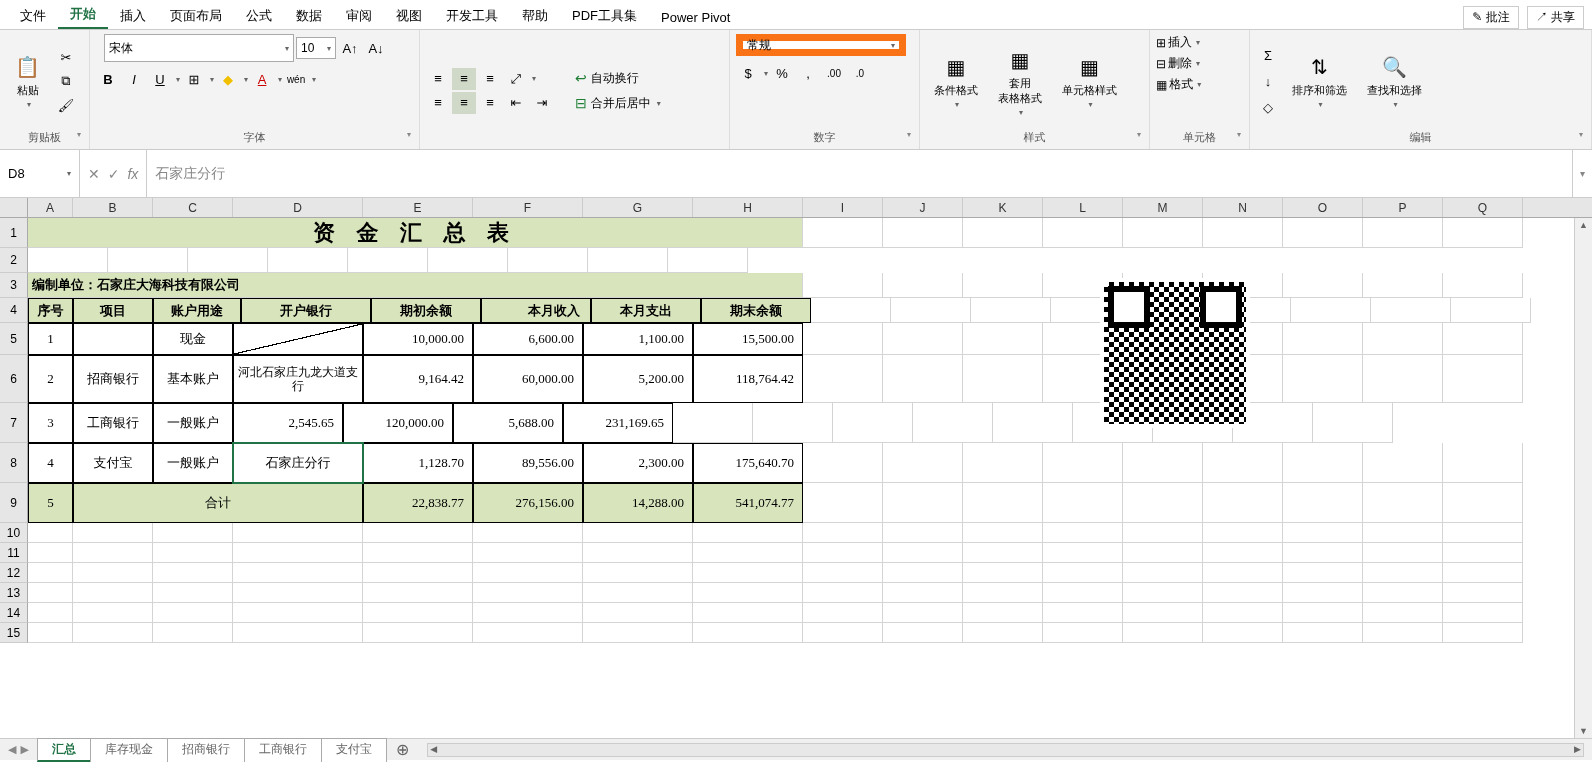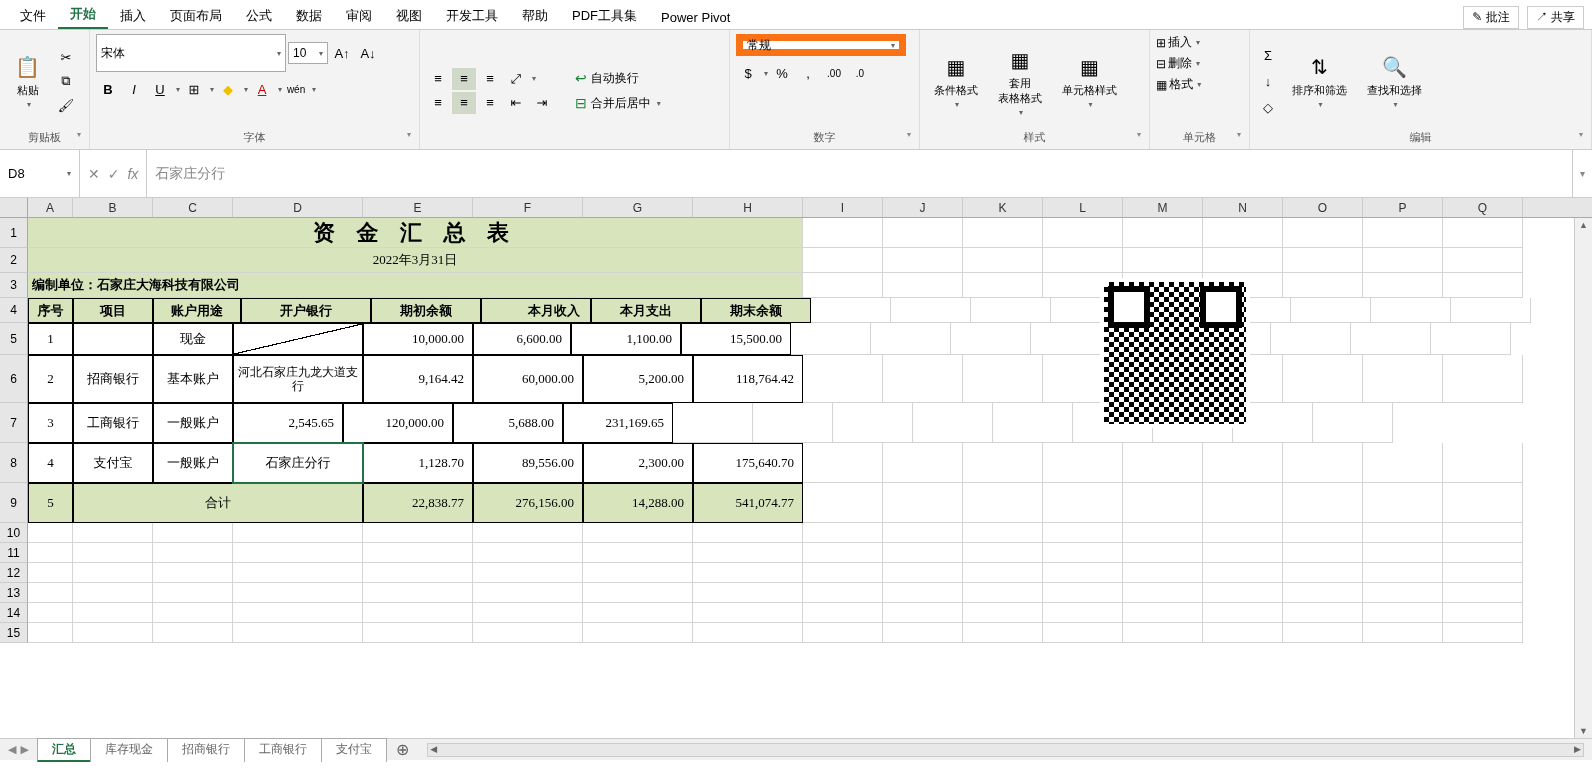--- a/index.html
+++ b/index.html
@@ -16,21 +16,21 @@
 .ribbon { display: flex; height: 120px; border-bottom: 1px solid #ccc; background: #f3f3f3; }
 .ribbon-group { display: flex; flex-direction: column; border-right: 1px solid #ddd; padding: 4px 6px 2px; }
 .ribbon-group-content { flex: 1; display: flex; align-items: center; gap: 4px; }
 .ribbon-group-label { text-align: center; font-size: 11px; color: #555; padding: 2px 0; position: relative; }
 .ribbon-group-label::after { content: "▾"; position: absolute; right: 2px; font-size: 8px; color: #888; }
 .big-btn { display: flex; flex-direction: column; align-items: center; justify-content: center; padding: 4px 8px; cursor: pointer; font-size: 11px; gap: 2px; }
 .big-btn .icon { width: 28px; height: 28px; display: flex; align-items: center; justify-content: center; font-size: 20px; }
 .small-btn { width: 24px; height: 22px; display: flex; align-items: center; justify-content: center; cursor: pointer; font-size: 13px; }
 .v-stack { display: flex; flex-direction: column; gap: 2px; }
 .h-stack { display: flex; gap: 2px; align-items: center; }
-.font-select { width: 190px; height: 38px; background: #fff; border: 1px solid #aaa; display: flex; align-items: center; padding: 0 4px; font-size: 12px; justify-content: space-between; }
+.font-select { width: 190px; height: 28px; background: #fff; border: 1px solid #aaa; display: flex; align-items: center; padding: 0 4px; font-size: 12px; justify-content: space-between; margin-left: 8px; }
 .size-select { width: 40px; height: 22px; background: #fff; border: 1px solid #aaa; display: flex; align-items: center; padding: 0 4px; font-size: 12px; justify-content: space-between; }
 .number-format { width: 170px; height: 22px; background: #fff; border: 7px solid #f97316; display: flex; align-items: center; padding: 0 4px; font-size: 12px; justify-content: space-between; }
 .wrap-btn { display: flex; align-items: center; gap: 4px; padding: 2px 8px; font-size: 12px; cursor: pointer; border: 1px solid transparent; }
 .wrap-btn .ic { font-size: 14px; color: #1e7e34; }
 .dd { font-size: 8px; color: #666; margin-left: 2px; }
 
 
 .formula-bar { display: flex; height: 48px; border-bottom: 1px solid #ccc; align-items: stretch; }
 .name-box { width: 80px; border-right: 1px solid #ccc; display: flex; align-items: center; padding: 0 8px; font-size: 13px; background: #fff; justify-content: space-between; }
 .fx-btns { display: flex; align-items: center; padding: 0 8px; gap: 8px; border-right: 1px solid #ccc; color: #888; font-size: 14px; }
@@ -310,21 +310,20 @@
         <div class="cell " style="width: 80px;"></div>
         <div class="cell " style="width: 80px;"></div>
         <div class="cell " style="width: 80px;"></div>
         <div class="cell " style="width: 80px;"></div>
         <div class="cell " style="width: 80px;"></div>
         <div class="cell " style="width: 80px;"></div>
         <div class="cell " style="width: 80px;"></div>
       </div>
       <div class="row" style="height: 25px;">
         <div class="row-h">2</div>
-        <div class="cell green-bg date-cell" style="width: 775px;">2022年3月31日</div>
         <div class="cell " style="width: 80px;"></div>
         <div class="cell " style="width: 80px;"></div>
         <div class="cell " style="width: 80px;"></div>
         <div class="cell " style="width: 80px;"></div>
         <div class="cell " style="width: 80px;"></div>
         <div class="cell " style="width: 80px;"></div>
         <div class="cell " style="width: 80px;"></div>
         <div class="cell " style="width: 80px;"></div>
         <div class="cell " style="width: 80px;"></div>
       </div>
@@ -361,21 +360,21 @@
         <div class="cell " style="width: 80px;"></div>
         <div class="cell " style="width: 80px;"></div>
       </div>
       <div class="row" style="height: 32px;">
         <div class="row-h">5</div>
         <div class="cell tcell" style="width: 45px;">1</div>
         <div class="cell tcell" style="width: 80px;"></div>
         <div class="cell tcell" style="width: 80px;">现金</div>
         <div class="cell tcell diag" style="width: 130px;"></div>
         <div class="cell tcell num" style="width: 110px;">10,000.00</div>
-        <div class="cell tcell num" style="width: 98px;">6,600.00</div>
+        <div class="cell tcell num" style="width: 110px;">6,600.00</div>
         <div class="cell tcell num" style="width: 110px;">1,100.00</div>
         <div class="cell tcell num" style="width: 110px;">15,500.00</div>
         <div class="cell " style="width: 80px;"></div>
         <div class="cell " style="width: 80px;"></div>
         <div class="cell " style="width: 80px;"></div>
         <div class="cell " style="width: 80px;"></div>
         <div class="cell " style="width: 80px;"></div>
         <div class="cell " style="width: 80px;"></div>
         <div class="cell " style="width: 80px;"></div>
         <div class="cell " style="width: 80px;"></div>

